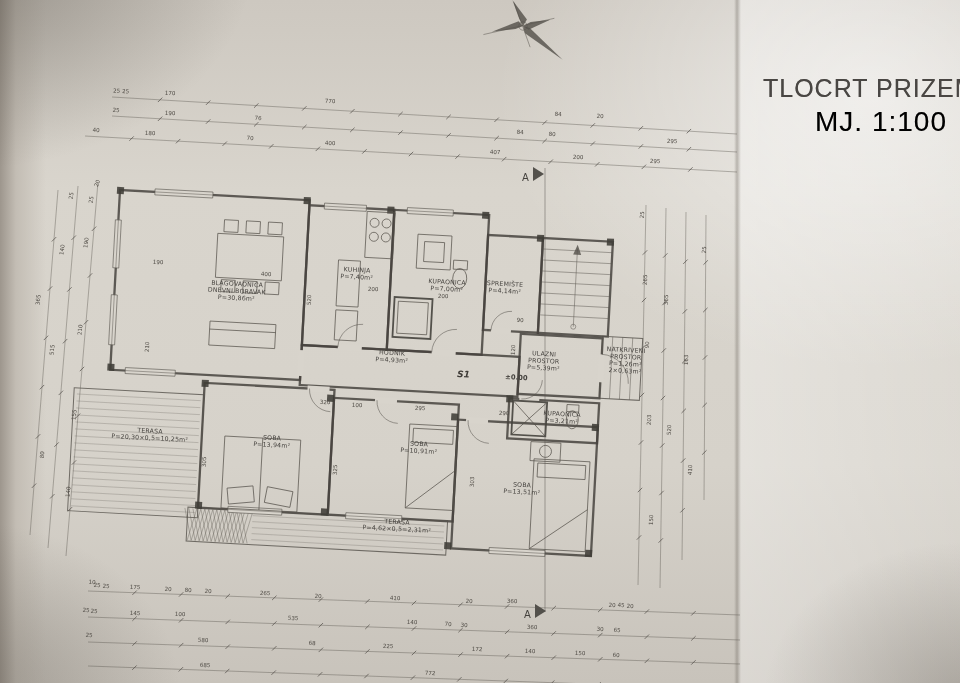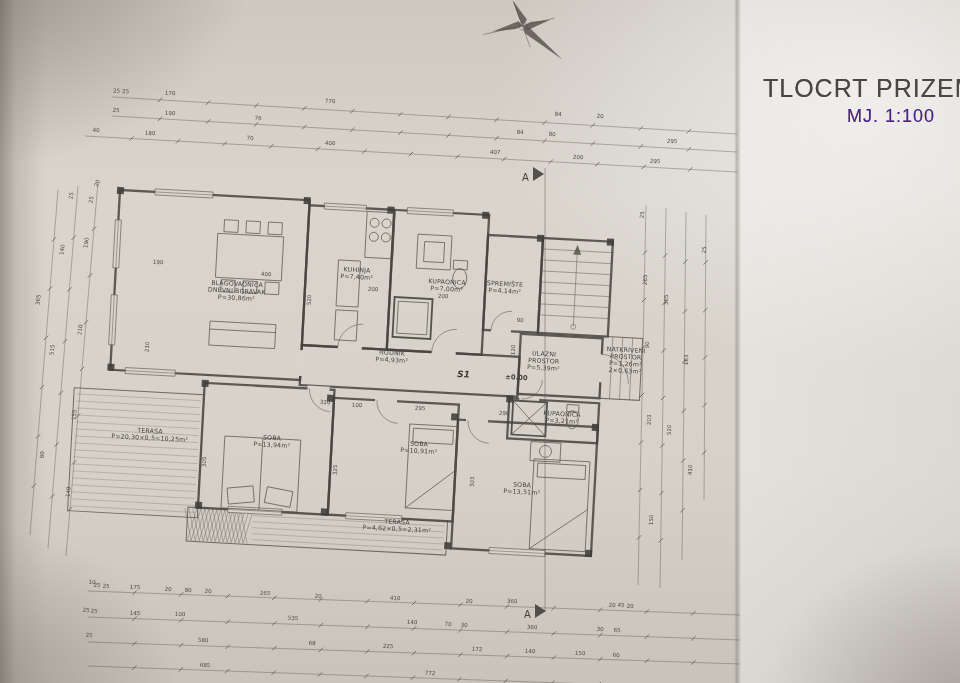--- a/index.html
+++ b/index.html
@@ -11,22 +11,22 @@
       radial-gradient(420px 300px at -40px -40px, rgba(74,68,60,.45), rgba(0,0,0,0) 70%),
       radial-gradient(300px 240px at -30px 690px, rgba(88,82,74,.38), rgba(0,0,0,0) 70%),
       radial-gradient(280px 220px at 965px 700px, rgba(92,86,78,.34), rgba(0,0,0,0) 72%),
       linear-gradient(90deg, #9d968d 0px, #c3bdb4 16px, rgba(195,190,182,0) 46px),
       linear-gradient(90deg, rgba(0,0,0,0) 0px, rgba(0,0,0,0) 734px, rgba(110,104,96,.38) 737px, rgba(255,255,255,.34) 741px, rgba(255,255,255,.16) 100%),
       radial-gradient(520px 380px at 870px 95px, rgba(255,255,255,.55), rgba(255,255,255,0) 72%),
       linear-gradient(180deg, #cdc8c0 0%, #d9d5cd 28%, #d6d2ca 68%, #c8c3bb 100%);
   }
   .title-line1{position:absolute;top:74px;left:763px;font-size:25px;letter-spacing:1px;
       color:#494643;white-space:nowrap;filter:blur(.25px);text-shadow:0 0 .6px rgba(73,70,67,.6)}
-  .title-line2{position:absolute;top:106px;left:847px;font-size:18px;letter-spacing:1px;
-      color:#4c1d95;filter:blur(.25px);text-shadow:0 0 .6px rgba(73,70,67,.6)}
+  .title-line2{position:absolute;top:106px;left:815px;font-size:28px;letter-spacing:1px;
+      color:#000000;filter:blur(.25px);text-shadow:0 0 .6px rgba(73,70,67,.6)}
   svg{position:absolute;inset:0;filter:blur(.28px)}
   .w{fill:none;stroke:#47433e;stroke-width:2.3;opacity:.85}
   .w2{fill:none;stroke:#55514b;stroke-width:1;opacity:.8}
   .f{fill:none;stroke:#55514b;stroke-width:.8;opacity:.9}
   .fb{fill:none;stroke:#45423d;stroke-width:1.8;opacity:.9}
   .col{fill:#403d38;opacity:.88;stroke:none}
   .win{fill:#d8d4cc;stroke:#55514b;stroke-width:.6}
   .thin{stroke:#55514b;stroke-width:.55;fill:none;opacity:.85}
   .gap{fill:#d8d4cc;stroke:none}
   .door{fill:none;stroke:#55514b;stroke-width:.6;opacity:.85}

